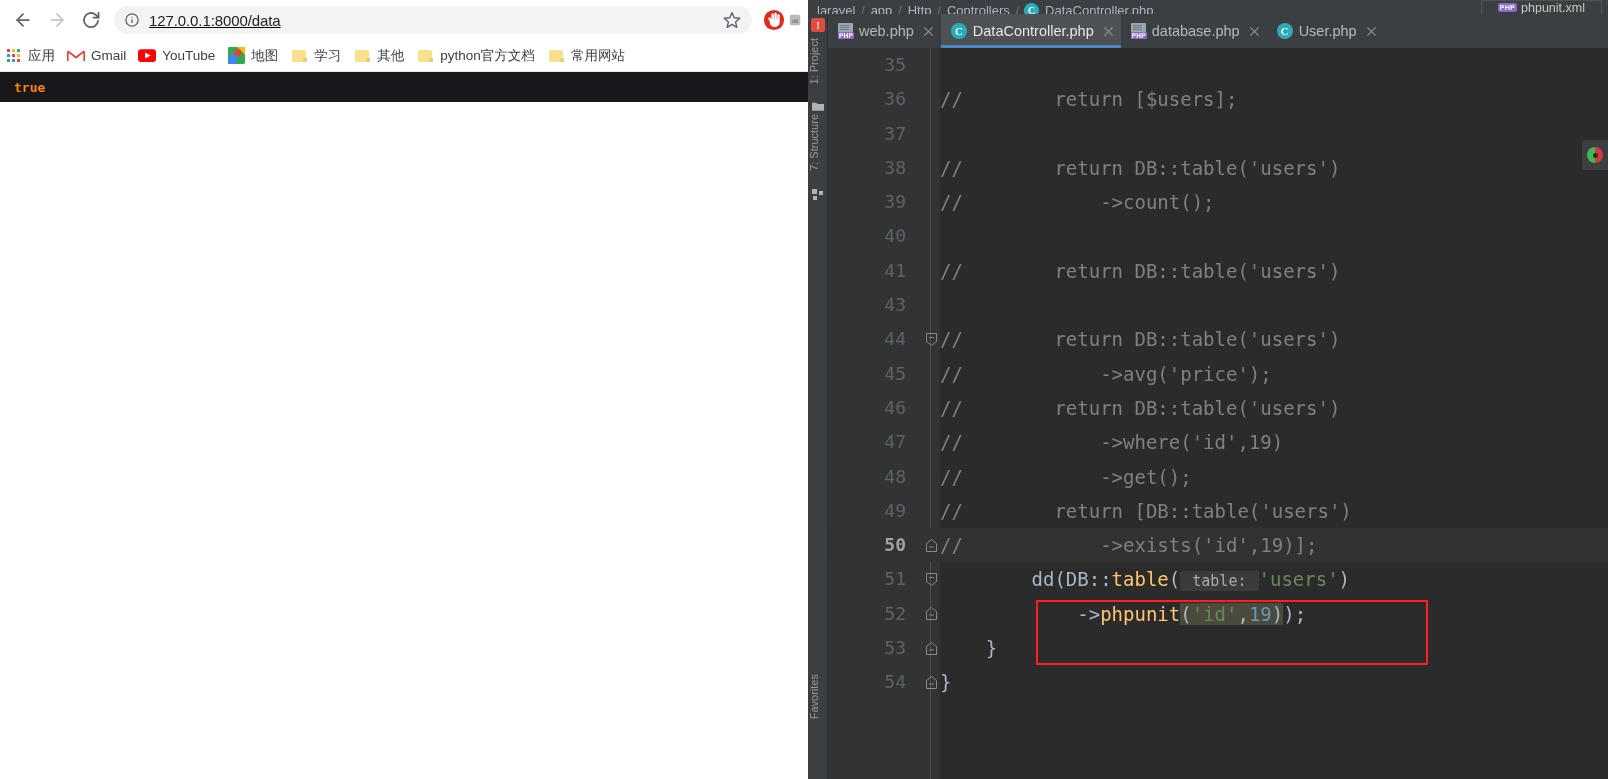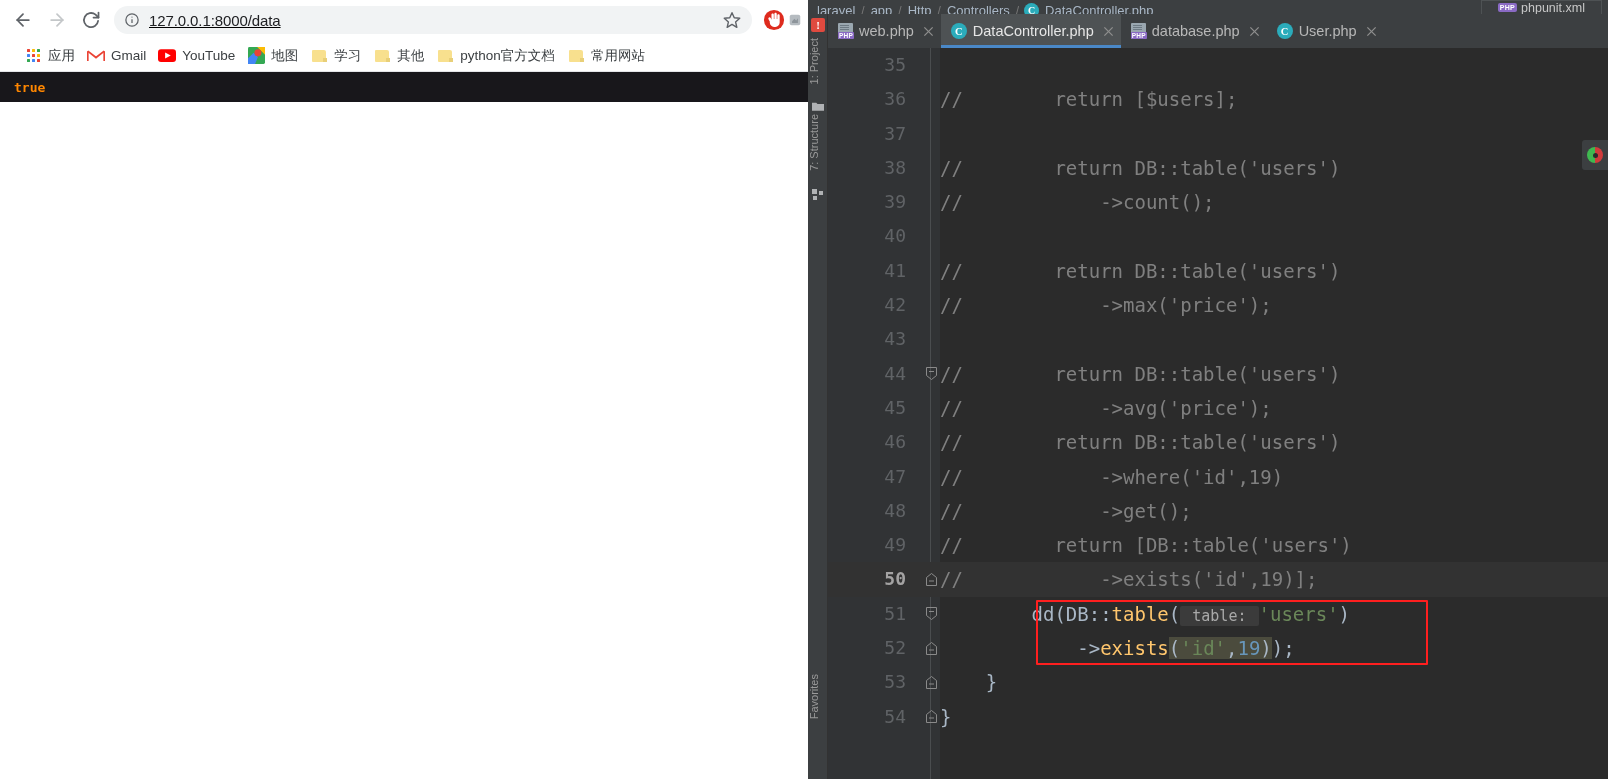--- a/index.html
+++ b/index.html
@@ -69,21 +69,21 @@
   }
   .ext-icon { width: 28px; height: 28px; flex: 0 0 auto; display:flex; align-items:center; justify-content:center; cursor:pointer;}
   .ext-icon.clipped { overflow:hidden; width:14px; }
 
   
   .bookmarks {
     height: 32px;
     background: #fff;
     border-bottom: 1px solid #e3e5e8;
     display: flex; align-items: center;
-    padding-left: 20px;
+    padding-left: 0;
     overflow: hidden;
     white-space: nowrap;
   }
   .bm {
     display: flex; align-items: center;
     height: 24px;
     padding: 0 8px 0 4px;
     border-radius: 4px;
     font-size: 13.5px;
     color: #3c4043;
@@ -619,21 +619,20 @@
       <div class="gutter-bg"></div>
       <div class="fold-rail"></div>
       <div class="code-rows" id="code-rows">
           <div class="row"><span class="ln">35</span><span class="code"></span></div>
           <div class="row"><span class="ln">36</span><span class="code"><span class="cmt">//        return [$users];</span></span></div>
           <div class="row"><span class="ln">37</span><span class="code"></span></div>
           <div class="row"><span class="ln">38</span><span class="code"><span class="cmt">//        return DB::table('users')</span></span></div>
           <div class="row"><span class="ln">39</span><span class="code"><span class="cmt">//            -&gt;count();</span></span></div>
           <div class="row"><span class="ln">40</span><span class="code"></span></div>
           <div class="row"><span class="ln">41</span><span class="code"><span class="cmt">//        return DB::table('users')</span></span></div>
-          <div class="row"><span class="ln">42</span><span class="code"><span class="cmt">//            -&gt;max('price');</span></span></div>
           <div class="row"><span class="ln">43</span><span class="code"></span></div>
           <div class="row"><span class="ln">44</span><span class="fold"><svg width="11" height="13" viewBox="0 0 11 13" fill="none" stroke="#8a8a8a" stroke-width="1">
                 <path d="M0.5 0.5h10v8l-5 4-5-4z"></path>
                 <line x1="3" y1="4.5" x2="8" y2="4.5"></line>
               </svg></span><span class="code"><span class="cmt">//        return DB::table('users')</span></span></div>
           <div class="row"><span class="ln">45</span><span class="code"><span class="cmt">//            -&gt;avg('price');</span></span></div>
           <div class="row"><span class="ln">46</span><span class="code"><span class="cmt">//        return DB::table('users')</span></span></div>
           <div class="row"><span class="ln">47</span><span class="code"><span class="cmt">//            -&gt;where('id',19)</span></span></div>
           <div class="row"><span class="ln">48</span><span class="code"><span class="cmt">//            -&gt;get();</span></span></div>
           <div class="row"><span class="ln">49</span><span class="code"><span class="cmt">//        return [DB::table('users')</span></span></div>
@@ -641,21 +640,21 @@
                 <path d="M5.5 0.5l5 4v8h-10v-8z"></path>
                 <line x1="3" y1="8" x2="8" y2="8"></line>
               </svg></span><span class="code"><span class="cmt">//            -&gt;exists('id',19)];</span></span></div>
           <div class="row"><span class="ln">51</span><span class="fold"><svg width="11" height="13" viewBox="0 0 11 13" fill="none" stroke="#8a8a8a" stroke-width="1">
                 <path d="M0.5 0.5h10v8l-5 4-5-4z"></path>
                 <line x1="3" y1="4.5" x2="8" y2="4.5"></line>
               </svg></span><span class="code"><span class="pn">        dd(DB::</span><span class="mth">table</span><span class="pn">(</span><span class="hint"> table: </span><span class="str">'users'</span><span class="pn">)</span></span></div>
           <div class="row"><span class="ln">52</span><span class="fold"><svg width="11" height="13" viewBox="0 0 11 13" fill="none" stroke="#8a8a8a" stroke-width="1">
                 <path d="M5.5 0.5l5 4v8h-10v-8z"></path>
                 <line x1="3" y1="8" x2="8" y2="8"></line>
-              </svg></span><span class="code"><span class="pn">            -&gt;</span><span class="mth">exists</span><span class="sel">(</span><span class="str sel">'id'</span><span class="pn sel">,</span><span class="num sel">19</span><span class="sel">)</span><span class="pn">);</span></span></div>
+              </svg></span><span class="code"><span class="pn">            -&gt;</span><span class="mth">phpunit</span><span class="sel">(</span><span class="str sel">'id'</span><span class="pn sel">,</span><span class="num sel">19</span><span class="sel">)</span><span class="pn">);</span></span></div>
           <div class="row"><span class="ln">53</span><span class="fold"><svg width="11" height="13" viewBox="0 0 11 13" fill="none" stroke="#8a8a8a" stroke-width="1">
                 <path d="M5.5 0.5l5 4v8h-10v-8z"></path>
                 <line x1="3" y1="8" x2="8" y2="8"></line>
               </svg></span><span class="code"><span class="pn">    }</span></span></div>
           <div class="row"><span class="ln">54</span><span class="fold"><svg width="11" height="13" viewBox="0 0 11 13" fill="none" stroke="#8a8a8a" stroke-width="1">
                 <path d="M5.5 0.5l5 4v8h-10v-8z"></path>
                 <line x1="3" y1="8" x2="8" y2="8"></line>
               </svg></span><span class="code"><span class="pn">}</span></span></div>
         </div>
 

